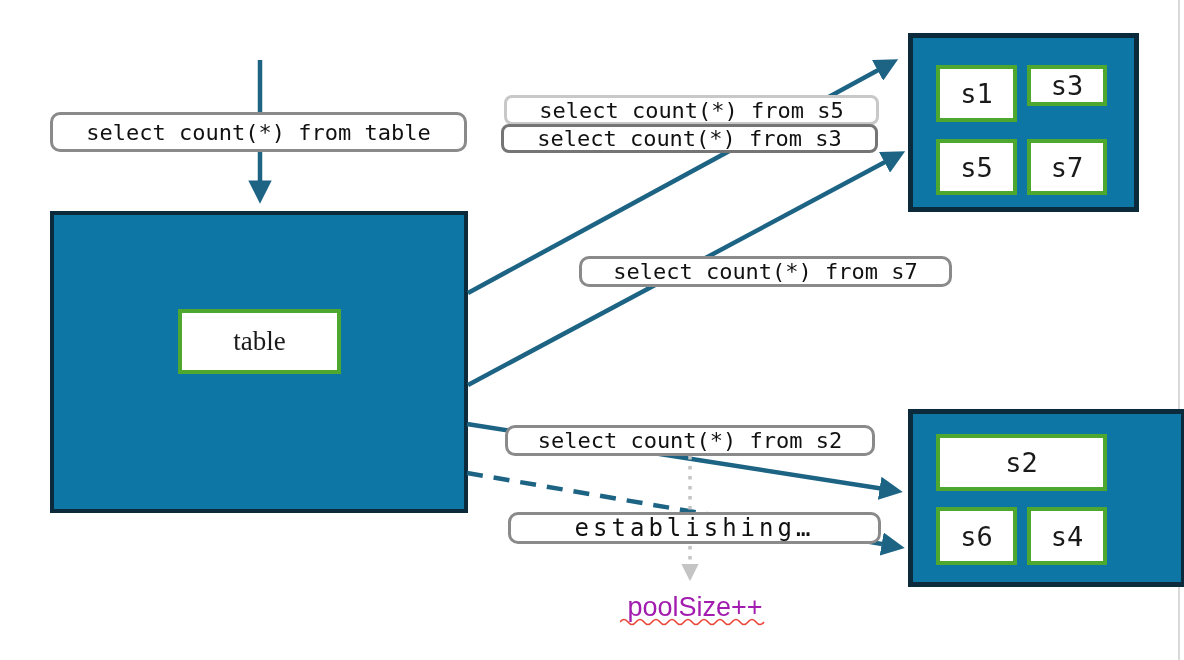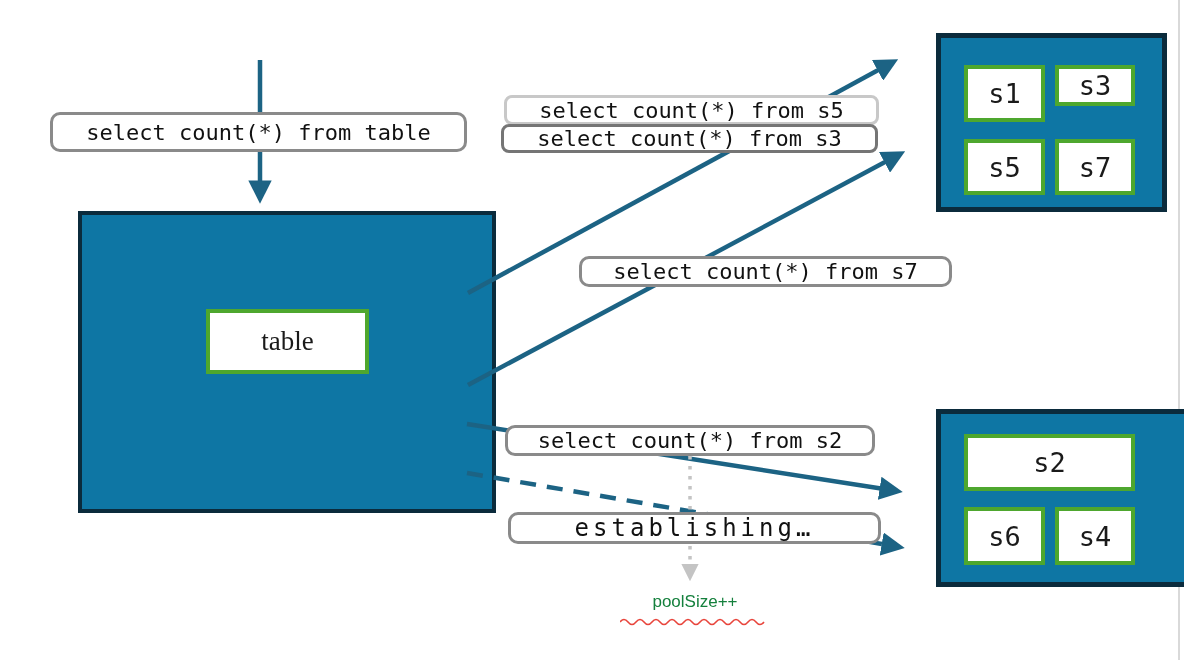--- a/index.html
+++ b/index.html
@@ -21,24 +21,24 @@
   
   .qlabel{
     background:#ffffff;border:3px solid #8a8a8a;border-radius:10px;
     display:flex;align-items:center;justify-content:center;
     font-size:22px;color:#111111;white-space:nowrap;z-index:3;
   }
   .qlabel.light{border-color:#c8c8c8;border-radius:8px;}
   .qlabel.mid{border-color:#757575;border-radius:8px;}
   .qlabel.est{font-size:24px;letter-spacing:4px;}
   .overlay{position:absolute;left:0;top:0;z-index:2;}
-  .under{z-index:1;margin-left:28px;}
+  .under{z-index:1;}
   .pool-text{
     font-family:"Liberation Sans","DejaVu Sans",sans-serif;
-    font-size:17px;color:#15803d;z-index:3;text-align:center;
+    font-size:27px;color:#a21caf;z-index:3;text-align:center;
   }
   .edge-line{background:#d9d9d9;}
 </style>
 </head>
 <body>
 
 <div class="abs edge-line" style="left:1178px;top:0;width:2px;height:660px;"></div>
 
 <div class="abs teal-box under" style="left:50px;top:211px;width:418px;height:302px;position:absolute;">
   <div class="abs cell" style="left:124px;top:94px;width:163px;height:65px;font-family:Liberation Serif, serif;">

